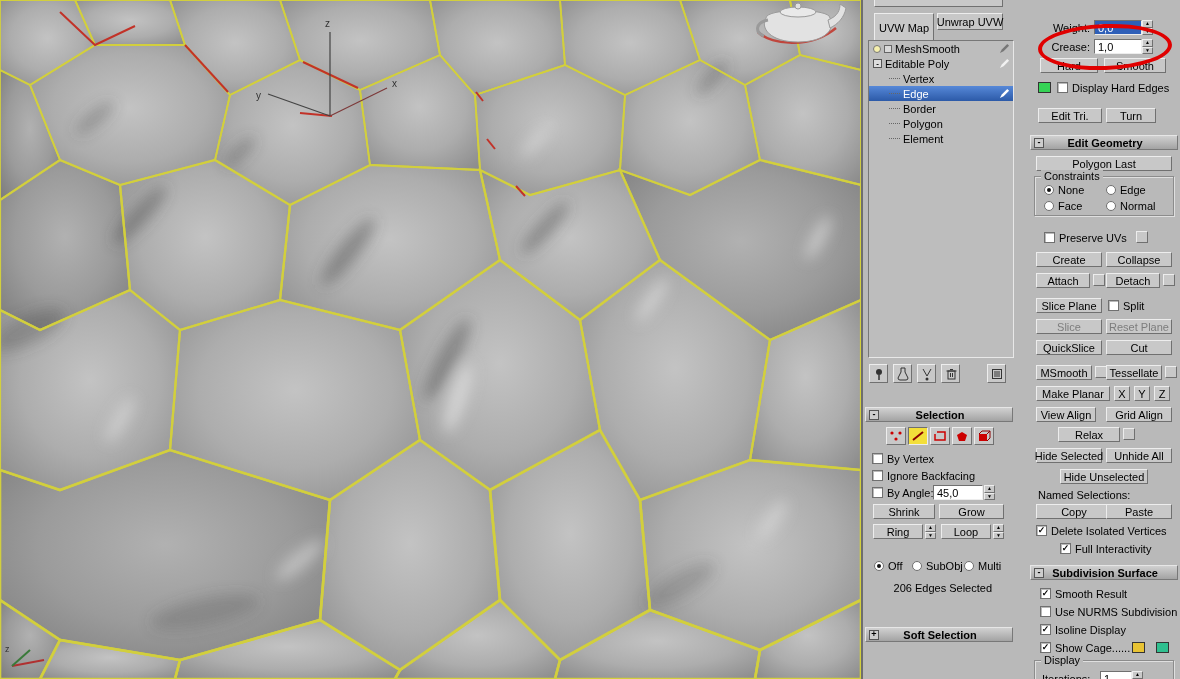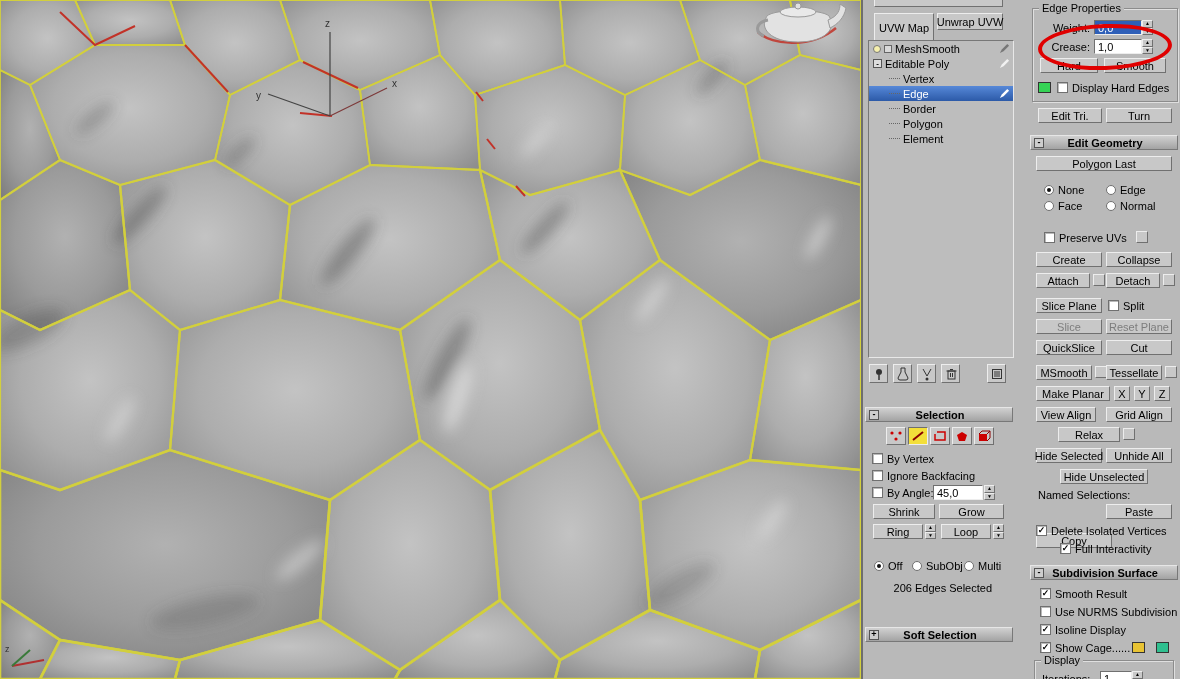--- a/index.html
+++ b/index.html
@@ -444,53 +444,53 @@
   </div>
 
   <div class="status" style="left:860px;top:582px;width:132px;text-align:right">206 Edges Selected</div>
 
   <div class="rhead" style="left:865px;top:627px;width:148px">
     <span class="rtoggle">+</span>
     <span class="rtitle">Soft Selection</span>
     <span class="rsp"></span>
   </div>
 
-  <div class="gbox" style="left:1032px;top:8px;width:146px;height:94px">
-    <span class="glabel">Edge Properties</span>
-  </div>
   <div class="lbl" style="left:1036px;top:22px;width:54px;text-align:right">Weight:</div>
   <div class="field selblue" style="left:1094px;top:20px;width:48px">0,0</div>
   <span class="spinner" style="left:1142px;top:20px">
     <span class="sp">▲</span>
     <span class="sp">▼</span>
   </span>
   <div class="lbl" style="left:1036px;top:41px;width:54px;text-align:right">Crease:</div>
   <div class="field" style="left:1094px;top:39px;width:48px">1,0</div>
   <span class="spinner" style="left:1142px;top:39px">
     <span class="sp">▲</span>
     <span class="sp">▼</span>
   </span>
   <div class="btn" style="left:1040px;top:58px;width:58px">Hard</div>
   <div class="btn" style="left:1104px;top:58px;width:62px">Smooth</div>
   <span class="swatch" style="left:1038px;top:82px;background:#35d355"></span>
   <div class="chk" style="left:1057px;top:81px">
     <span class="cb"></span>
     <span>Display Hard Edges</span>
   </div>
   <div class="btn" style="left:1038px;top:108px;width:64px">Edit Tri.</div>
-  <div class="btn" style="left:1106px;top:108px;width:66px">Turn</div>
+  <div class="btn" style="left:1106px;top:108px;width:50px">Turn</div>
 
   <div class="rhead" style="left:1030px;top:135px;width:148px">
     <span class="rtoggle">-</span>
     <span class="rtitle">Edit Geometry</span>
     <span class="rsp"></span>
   </div>
 
   <div class="btn" style="left:1036px;top:156px;width:136px">Polygon Last</div>
 
+  <div class="gbox" style="left:1034px;top:176px;width:140px;height:40px">
+    <span class="glabel">Constraints</span>
+  </div>
   <div class="rgrp" style="left:1044px;top:184px">
     <span class="radio sel"></span>
     <span>None</span>
   </div>
   <div class="rgrp" style="left:1106px;top:184px">
     <span class="radio"></span>
     <span>Edge</span>
   </div>
   <div class="rgrp" style="left:1044px;top:200px">
     <span class="radio"></span>
@@ -541,21 +541,21 @@
   <div class="btn" style="left:1106px;top:407px;width:66px">Grid Align</div>
 
   <div class="btn" style="left:1058px;top:427px;width:62px">Relax</div>
   <span class="sbtn" style="left:1123px;top:428px"></span>
 
   <div class="btn" style="left:1036px;top:448px;width:66px">Hide Selected</div>
   <div class="btn" style="left:1106px;top:448px;width:66px">Unhide All</div>
   <div class="btn" style="left:1060px;top:469px;width:88px">Hide Unselected</div>
 
   <div class="lbl" style="left:1038px;top:489px">Named Selections:</div>
-  <div class="btn" style="left:1036px;top:533px;width:76px">Copy</div>
+  <div class="btn" style="left:1036px;top:504px;width:76px">Copy</div>
   <div class="btn" style="left:1106px;top:504px;width:66px">Paste</div>
 
   <div class="chk" style="left:1036px;top:524px">
     <span class="cb">
         <i class="ck">✓</i>
       </span>
     <span>Delete Isolated Vertices</span>
   </div>
   <div class="chk" style="left:1060px;top:542px">
     <span class="cb">

